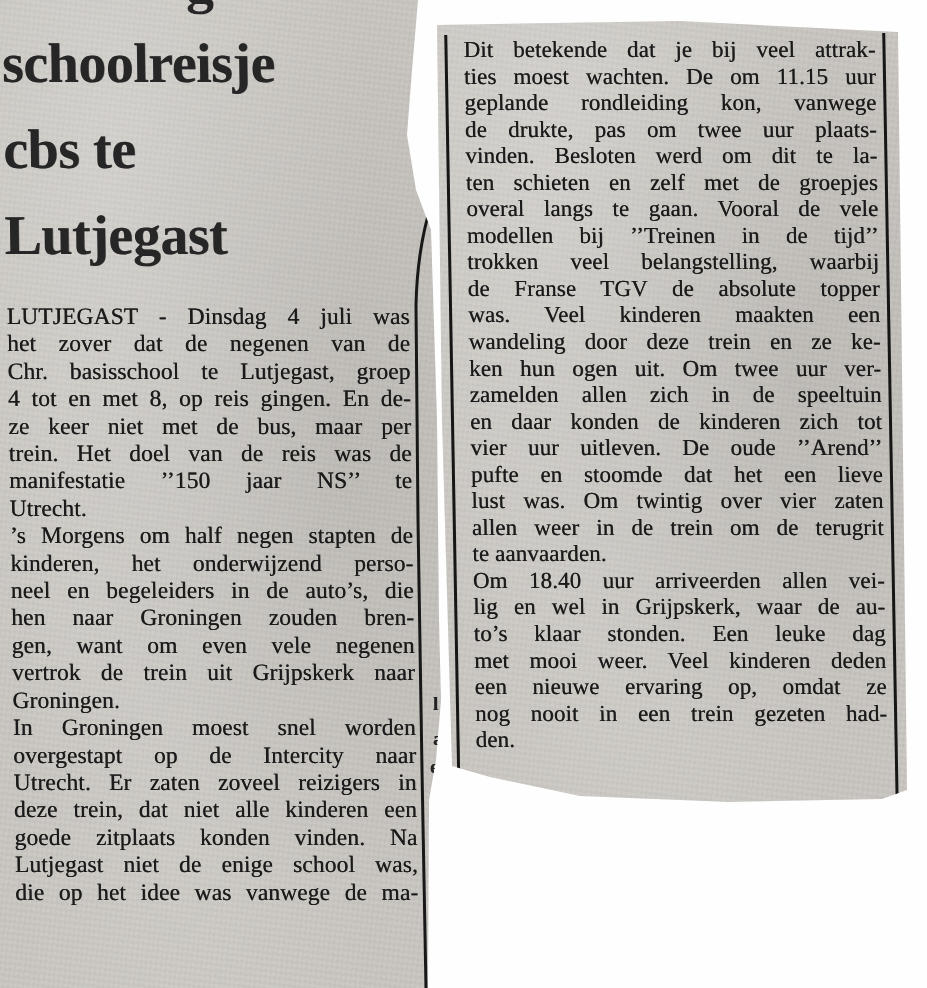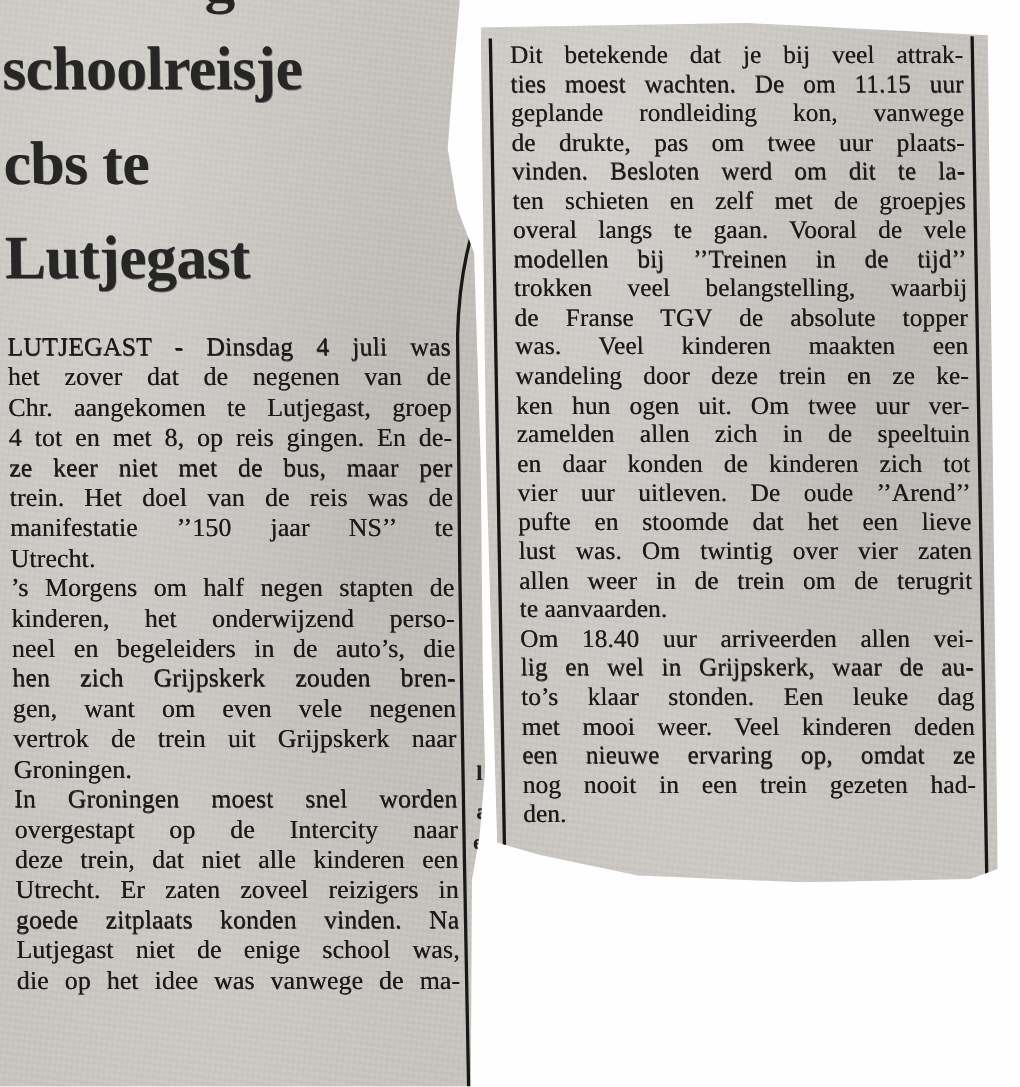--- a/index.html
+++ b/index.html
@@ -82,37 +82,37 @@
 
       <div class="headline">
         <div>schoolreisje</div>
         <div>cbs te</div>
         <div>Lutjegast</div>
       </div>
 
       <div class="body-col body-left">
           <div class="line">LUTJEGAST - Dinsdag 4 juli was</div>
           <div class="line">het zover dat de negenen van de</div>
-          <div class="line">Chr. aangekomen te Lutjegast, groep</div>
+          <div class="line">Chr. basisschool te Lutjegast, groep</div>
           <div class="line">4 tot en met 8, op reis gingen. En de-</div>
           <div class="line">ze keer niet met de bus, maar per</div>
           <div class="line">trein. Het doel van de reis was de</div>
           <div class="line">manifestatie ’’150 jaar NS’’ te</div>
           <div class="line para-end">Utrecht.</div>
           <div class="line">’s Morgens om half negen stapten de</div>
           <div class="line">kinderen, het onderwijzend perso-</div>
           <div class="line">neel en begeleiders in de auto’s, die</div>
-          <div class="line">hen zich Grijpskerk zouden bren-</div>
+          <div class="line">hen naar Groningen zouden bren-</div>
           <div class="line">gen, want om even vele negenen</div>
           <div class="line">vertrok de trein uit Grijpskerk naar</div>
           <div class="line para-end">Groningen.</div>
           <div class="line">In Groningen moest snel worden</div>
           <div class="line">overgestapt op de Intercity naar</div>
+          <div class="line">Utrecht. Er zaten zoveel reizigers in</div>
           <div class="line">deze trein, dat niet alle kinderen een</div>
-          <div class="line">Utrecht. Er zaten zoveel reizigers in</div>
           <div class="line">goede zitplaats konden vinden. Na</div>
           <div class="line">Lutjegast niet de enige school was,</div>
           <div class="line">die op het idee was vanwege de ma-</div>
         </div>
     </div>
 
     <svg class="rule-svg" width="448" height="988" viewBox="0 0 448 988">
       <path d="M 434 196 C 425 222 417 258 416 305 L 418 520 L 422 770 L 426 988" fill="none" stroke="#181818" stroke-width="3"></path>
     </svg>
 

